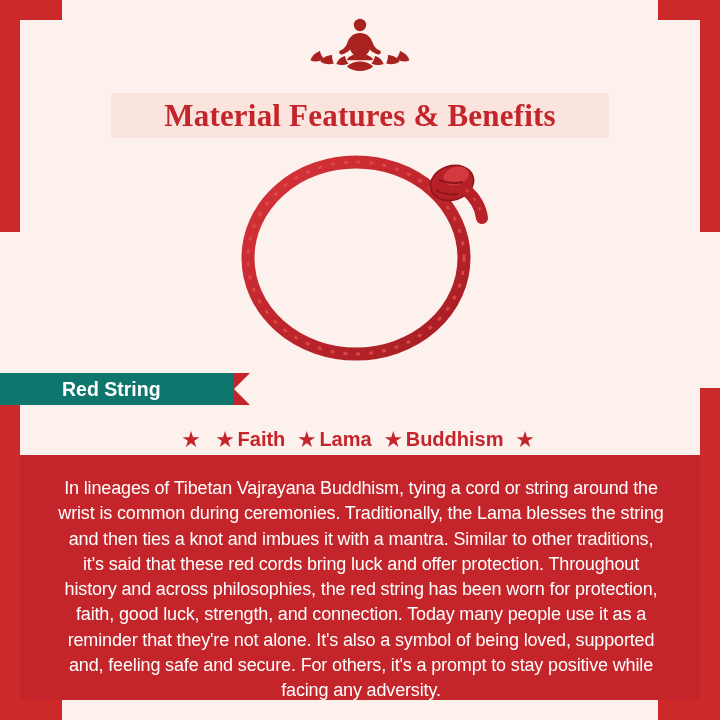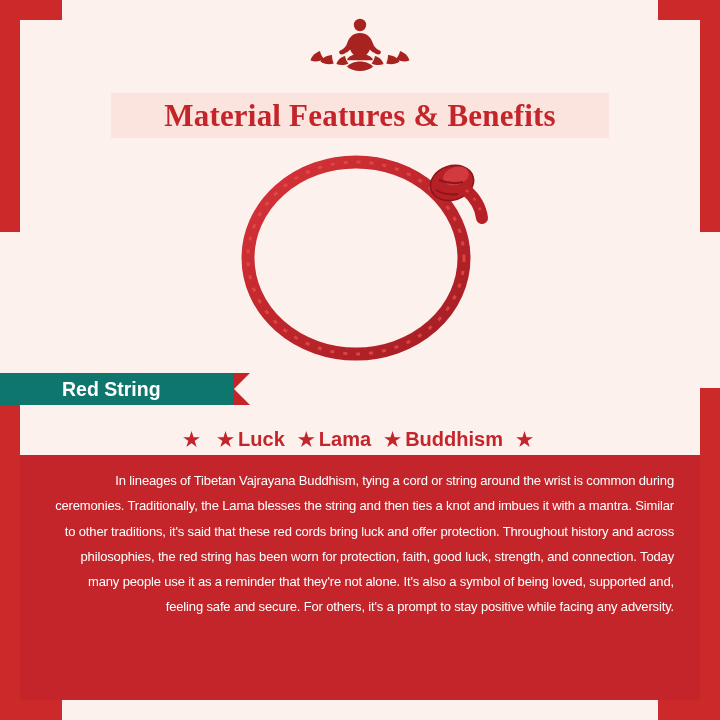--- a/index.html
+++ b/index.html
@@ -221,26 +221,26 @@
     left: 20px;
     width: 680px;
     height: 245px;
     background: #c4252a;
     color: #ffffff;
     box-sizing: border-box;
     padding: 9px 22px 0 24px;
     z-index: 5;
   }
   .description p {
-    margin: 4px;
-    font-size: 13px;
+    margin: 12px;
+    font-size: 18px;
     line-height: 25.3px;
     font-family: "Liberation Sans", sans-serif;
     letter-spacing: -0.15px;
-    text-align: right;
+    text-align: center;
   }
 </style>
 </head>
 <body>
 
 <div class="page">
 
   <div class="frame-left-top"></div>
   <div class="frame-left-bottom"></div>
   <div class="frame-right-top"></div>
@@ -310,21 +310,21 @@
   <div class="label-tab">
     <span class="label-text">Red String</span>
   </div>
 
   <div class="benefits">
     <span class="benefit">
       <span class="star">★</span>
     </span>
     <span class="benefit">
       <span class="star">★</span>
-      <span>Luck</span>
+      <span>Faith</span>
     </span>
     <span class="benefit">
       <span class="star">★</span>
       <span>Lama</span>
     </span>
     <span class="benefit">
       <span class="star">★</span>
       <span>Buddhism</span>
     </span>
     <span class="benefit">

